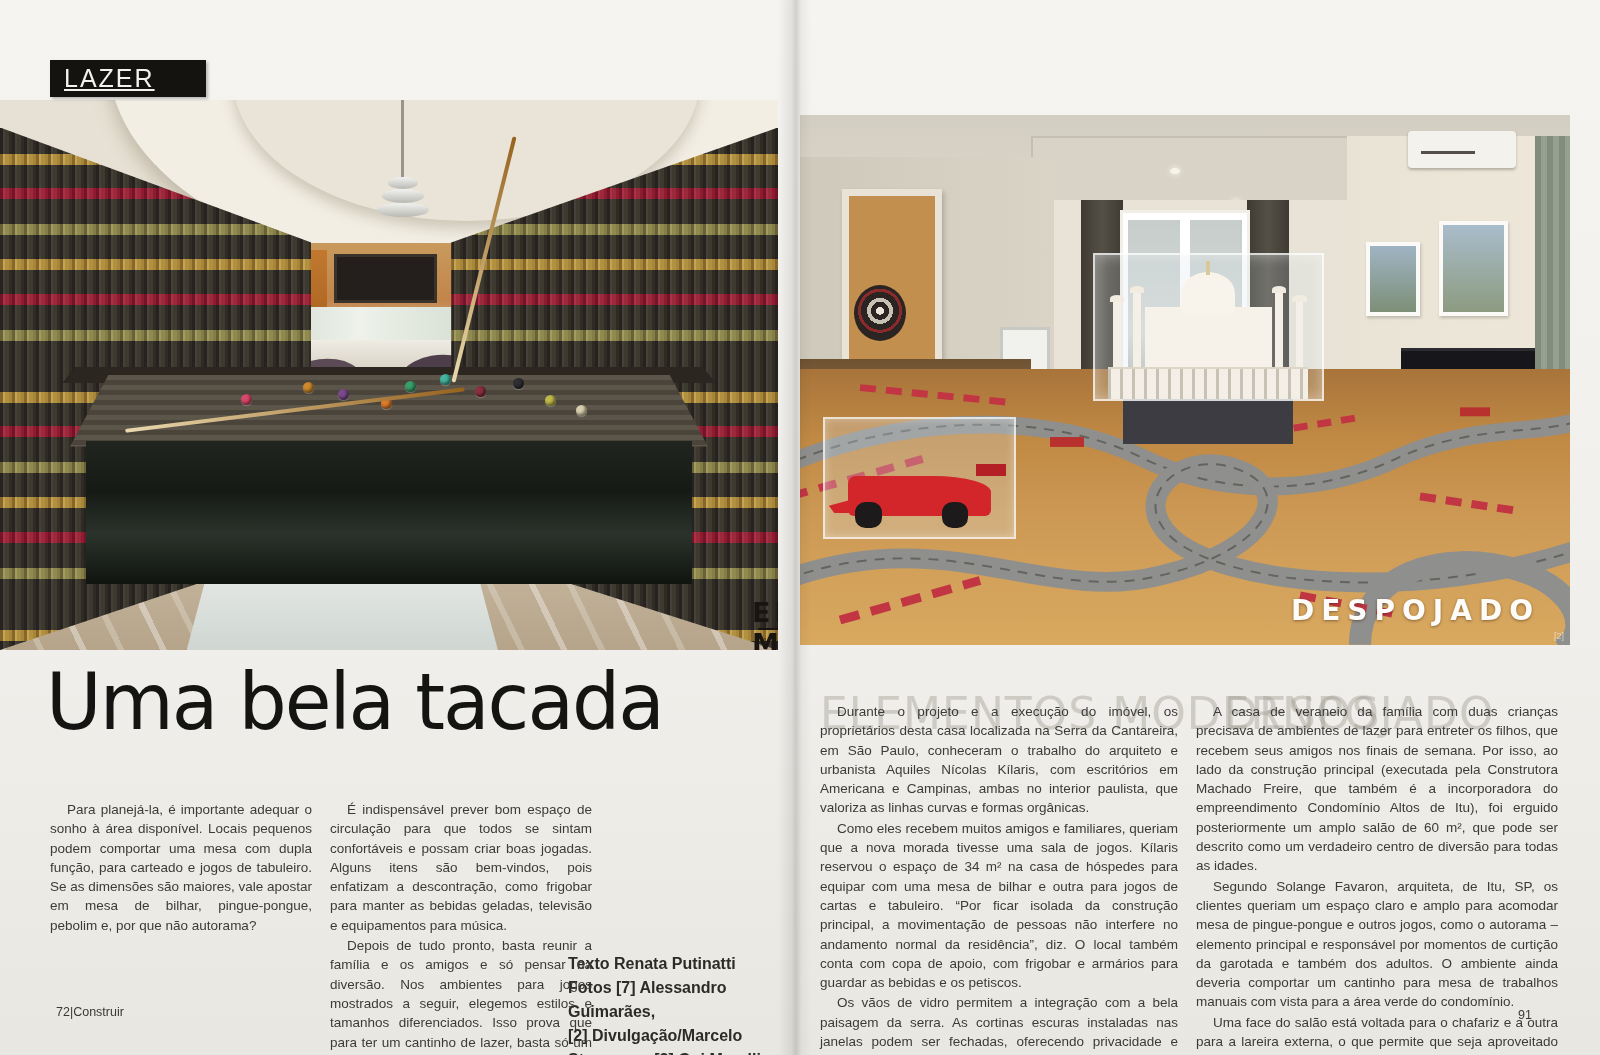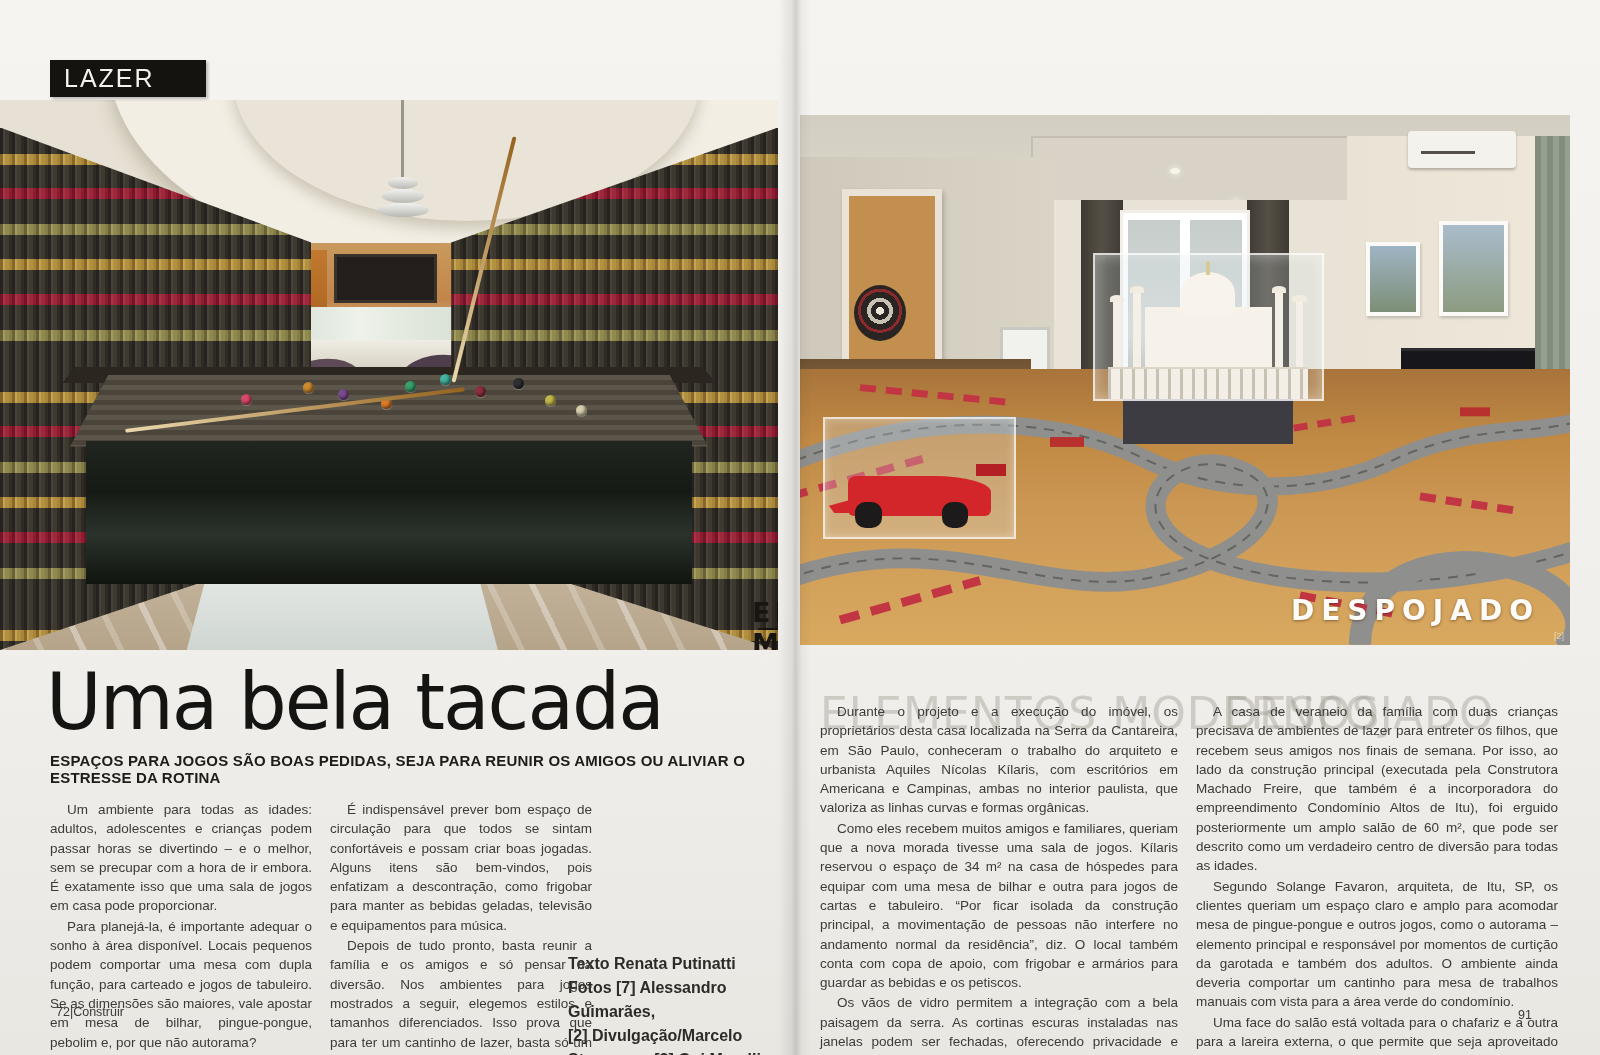--- a/index.html
+++ b/index.html
@@ -6,21 +6,21 @@
   html,body { width:1600px; height:1055px; }
   body { font-family:"Liberation Sans", sans-serif; background:#dcdad6; }
   .spread { position:relative; width:1600px; height:1055px; overflow:hidden;
             background:linear-gradient(180deg,#f5f4f1 0%,#f1efeb 60%,#e9e7e2 100%); }
   .fold { position:absolute; left:778px; top:0; width:34px; height:100%; z-index:40;
           background:linear-gradient(90deg,rgba(0,0,0,0) 0%,rgba(0,0,0,.08) 40%,rgba(0,0,0,.15) 52%,rgba(0,0,0,.04) 70%,rgba(0,0,0,0) 100%); }
 
   
   .kicker { position:absolute; left:50px; top:60px; width:156px; height:37px; background:#151310;
             color:#f4f2ee; font-size:25px; letter-spacing:2px; display:flex; align-items:center;
-            padding-left:14px; box-shadow:2px 2px 3px rgba(0,0,0,.25); z-index:10; }
+            padding-left:14px; box-shadow:2px 2px 3px rgba(0,0,0,.25); z-index:10;text-decoration:underline; }
 
   
   .photo { position:absolute; overflow:hidden; background:#b8b2a6; }
   .photo * { position:absolute; }
   .photo-marker { font-size:9px; color:rgba(40,35,30,.6); z-index:30; }
 
   
   .photo-left { left:0; top:100px; width:778px; height:550px; }
   .pl-ceiling { left:0; top:0; width:100%; height:42%; background:#e6e1d4; }
   .pl-curve1 { left:14%; top:-46%; width:96%; height:78%; border-radius:50%;
@@ -201,24 +201,22 @@
     <div class="pl-label">
       <span>ELEMENTOS</span>
         <br>
       <span>MODERNOS</span>
         <span class="rule"></span>
     </div>
     <div class="photo-marker">[1]</div>
   </div>
 
   <div class="headline">Uma bela tacada</div>
-  <div class="subhead">ESPAÇOS PARA JOGOS SÃO BOAS PEDIDAS, SEJA PARA REUNIR OS AMIGOS OU ALIVIAR O ESTRESSE DA ROTINA</div>
 
   <div class="bodycol col-l1">
-    <p>Um ambiente para todas as idades: adultos, adolescentes e crianças podem passar horas se divertindo – e o melhor, sem se precupar com a hora de ir embora. É exatamente isso que uma sala de jogos em casa pode proporcionar.</p>
     <p>Para planejá-la, é importante adequar o sonho à área disponível. Locais pequenos podem comportar uma mesa com dupla função, para carteado e jogos de tabuleiro. Se as dimensões são maiores, vale apostar em mesa de bilhar, pingue-pongue, pebolim e, por que não autorama?</p>
   </div>
   <div class="bodycol col-l2">
     <p>É indispensável prever bom espaço de circulação para que todos se sintam confortáveis e possam criar boas jogadas. Alguns itens são bem-vindos, pois enfatizam a descontração, como frigobar para manter as bebidas geladas, televisão e equipamentos para música.</p>
     <p>Depois de tudo pronto, basta reunir a família e os amigos e só pensar na diversão. Nos ambientes para jogos mostrados a seguir, elegemos estilos e tamanhos diferenciados. Isso prova que para ter um cantinho de lazer, basta só um pouco de criatividade. Confira!</p>
   </div>
 
   <div class="credits">
     <div>Texto Renata Putinatti</div>
     <div>Fotos [7] Alessandro Guimarães,</div>

